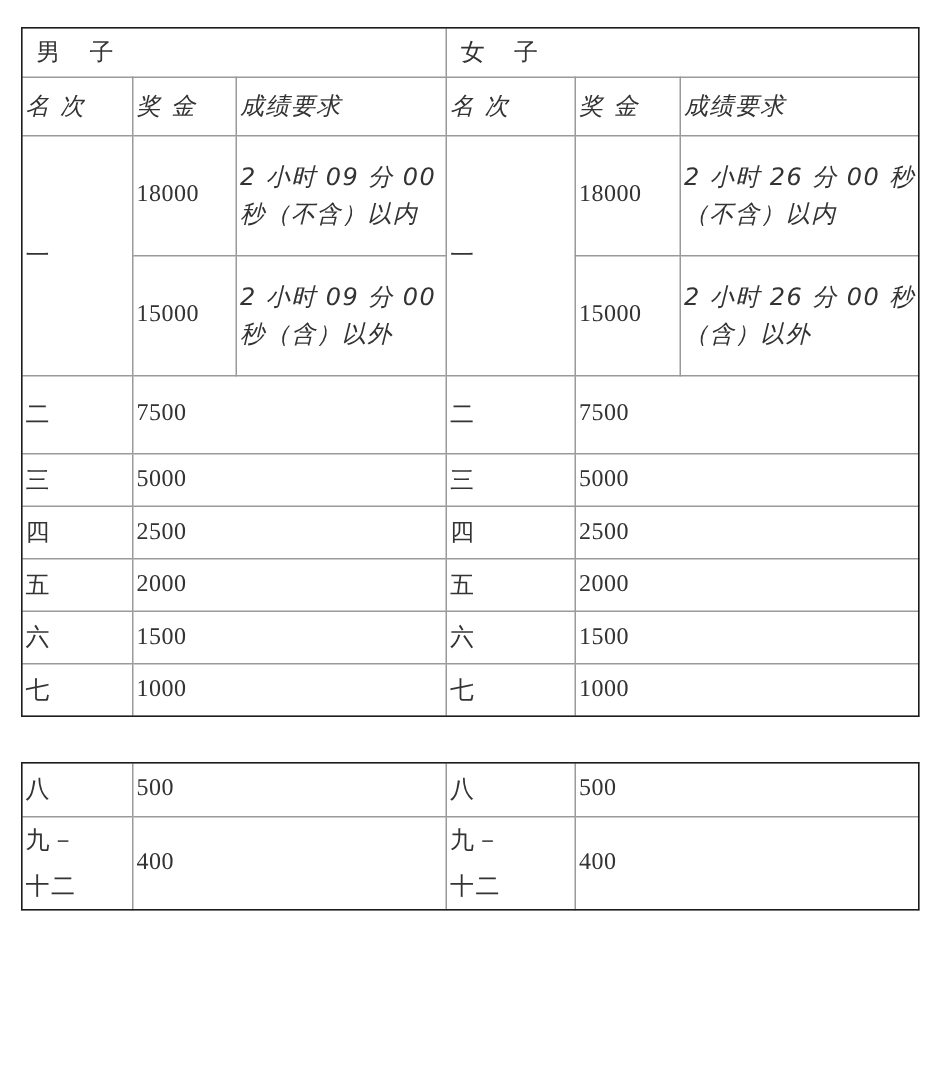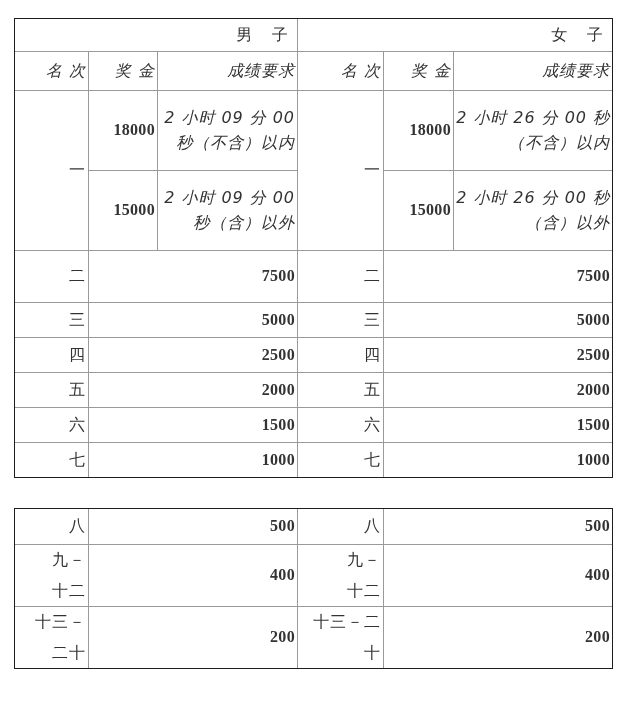--- a/index.html
+++ b/index.html
@@ -25,21 +25,21 @@
 
   table.prize-table {
     width: 598px;
     border-collapse: collapse;
     table-layout: fixed;
     background: #ffffff;
   }
 
   table.prize-table td {
     border: 1px solid #9a9a9a;
-    text-align: right;
+    text-align: left;
     vertical-align: middle;
     padding: 0 2px;
     font-size: 16px;
     color: #333333;
     line-height: 1.55;
   }
 
   
   table.prize-table {
     outline: 1px solid #1d1d1d;
@@ -90,21 +90,21 @@
   .req-line { display: block; white-space: nowrap; font-style: italic; }
 
   .row-tall  { height: 80px; }
   .row-big   { height: 52px; }
   .row-std   { height: 35px; }
   .row-500   { height: 36px; }
   .row-wrap2 { height: 62px; }
 
   .table-gap { height: 30px; }
 
-  .amount { font-size: 16px; font-weight: bold; }
+  .amount { font-size: 16px; }
 </style>
 </head>
 <body>
 
 <div class="sheet">
 
   <table class="prize-table">
     <colgroup>
       <col class="col-rank-m">
         <col class="col-prize-m">
@@ -224,28 +224,16 @@
           <span class="rank-wrap">十二</span>
         </td>
         <td class="num amount" colspan="2">400</td>
         <td class="rank-cell cjk">
           <span class="rank-wrap">九－</span>
           <span class="rank-wrap">十二</span>
         </td>
         <td class="num amount" colspan="2">400</td>
       </tr>
 
-      <tr class="row-wrap2">
-        <td class="rank-cell cjk">
-          <span class="rank-wrap">十三－</span>
-          <span class="rank-wrap">二十</span>
-        </td>
-        <td class="num amount" colspan="2">200</td>
-        <td class="rank-cell cjk">
-          <span class="rank-wrap">十三－二</span>
-          <span class="rank-wrap">十</span>
-        </td>
-        <td class="num amount" colspan="2">200</td>
-      </tr>
     </tbody>
   </table>
 
 </div>
 
 </body></html>

